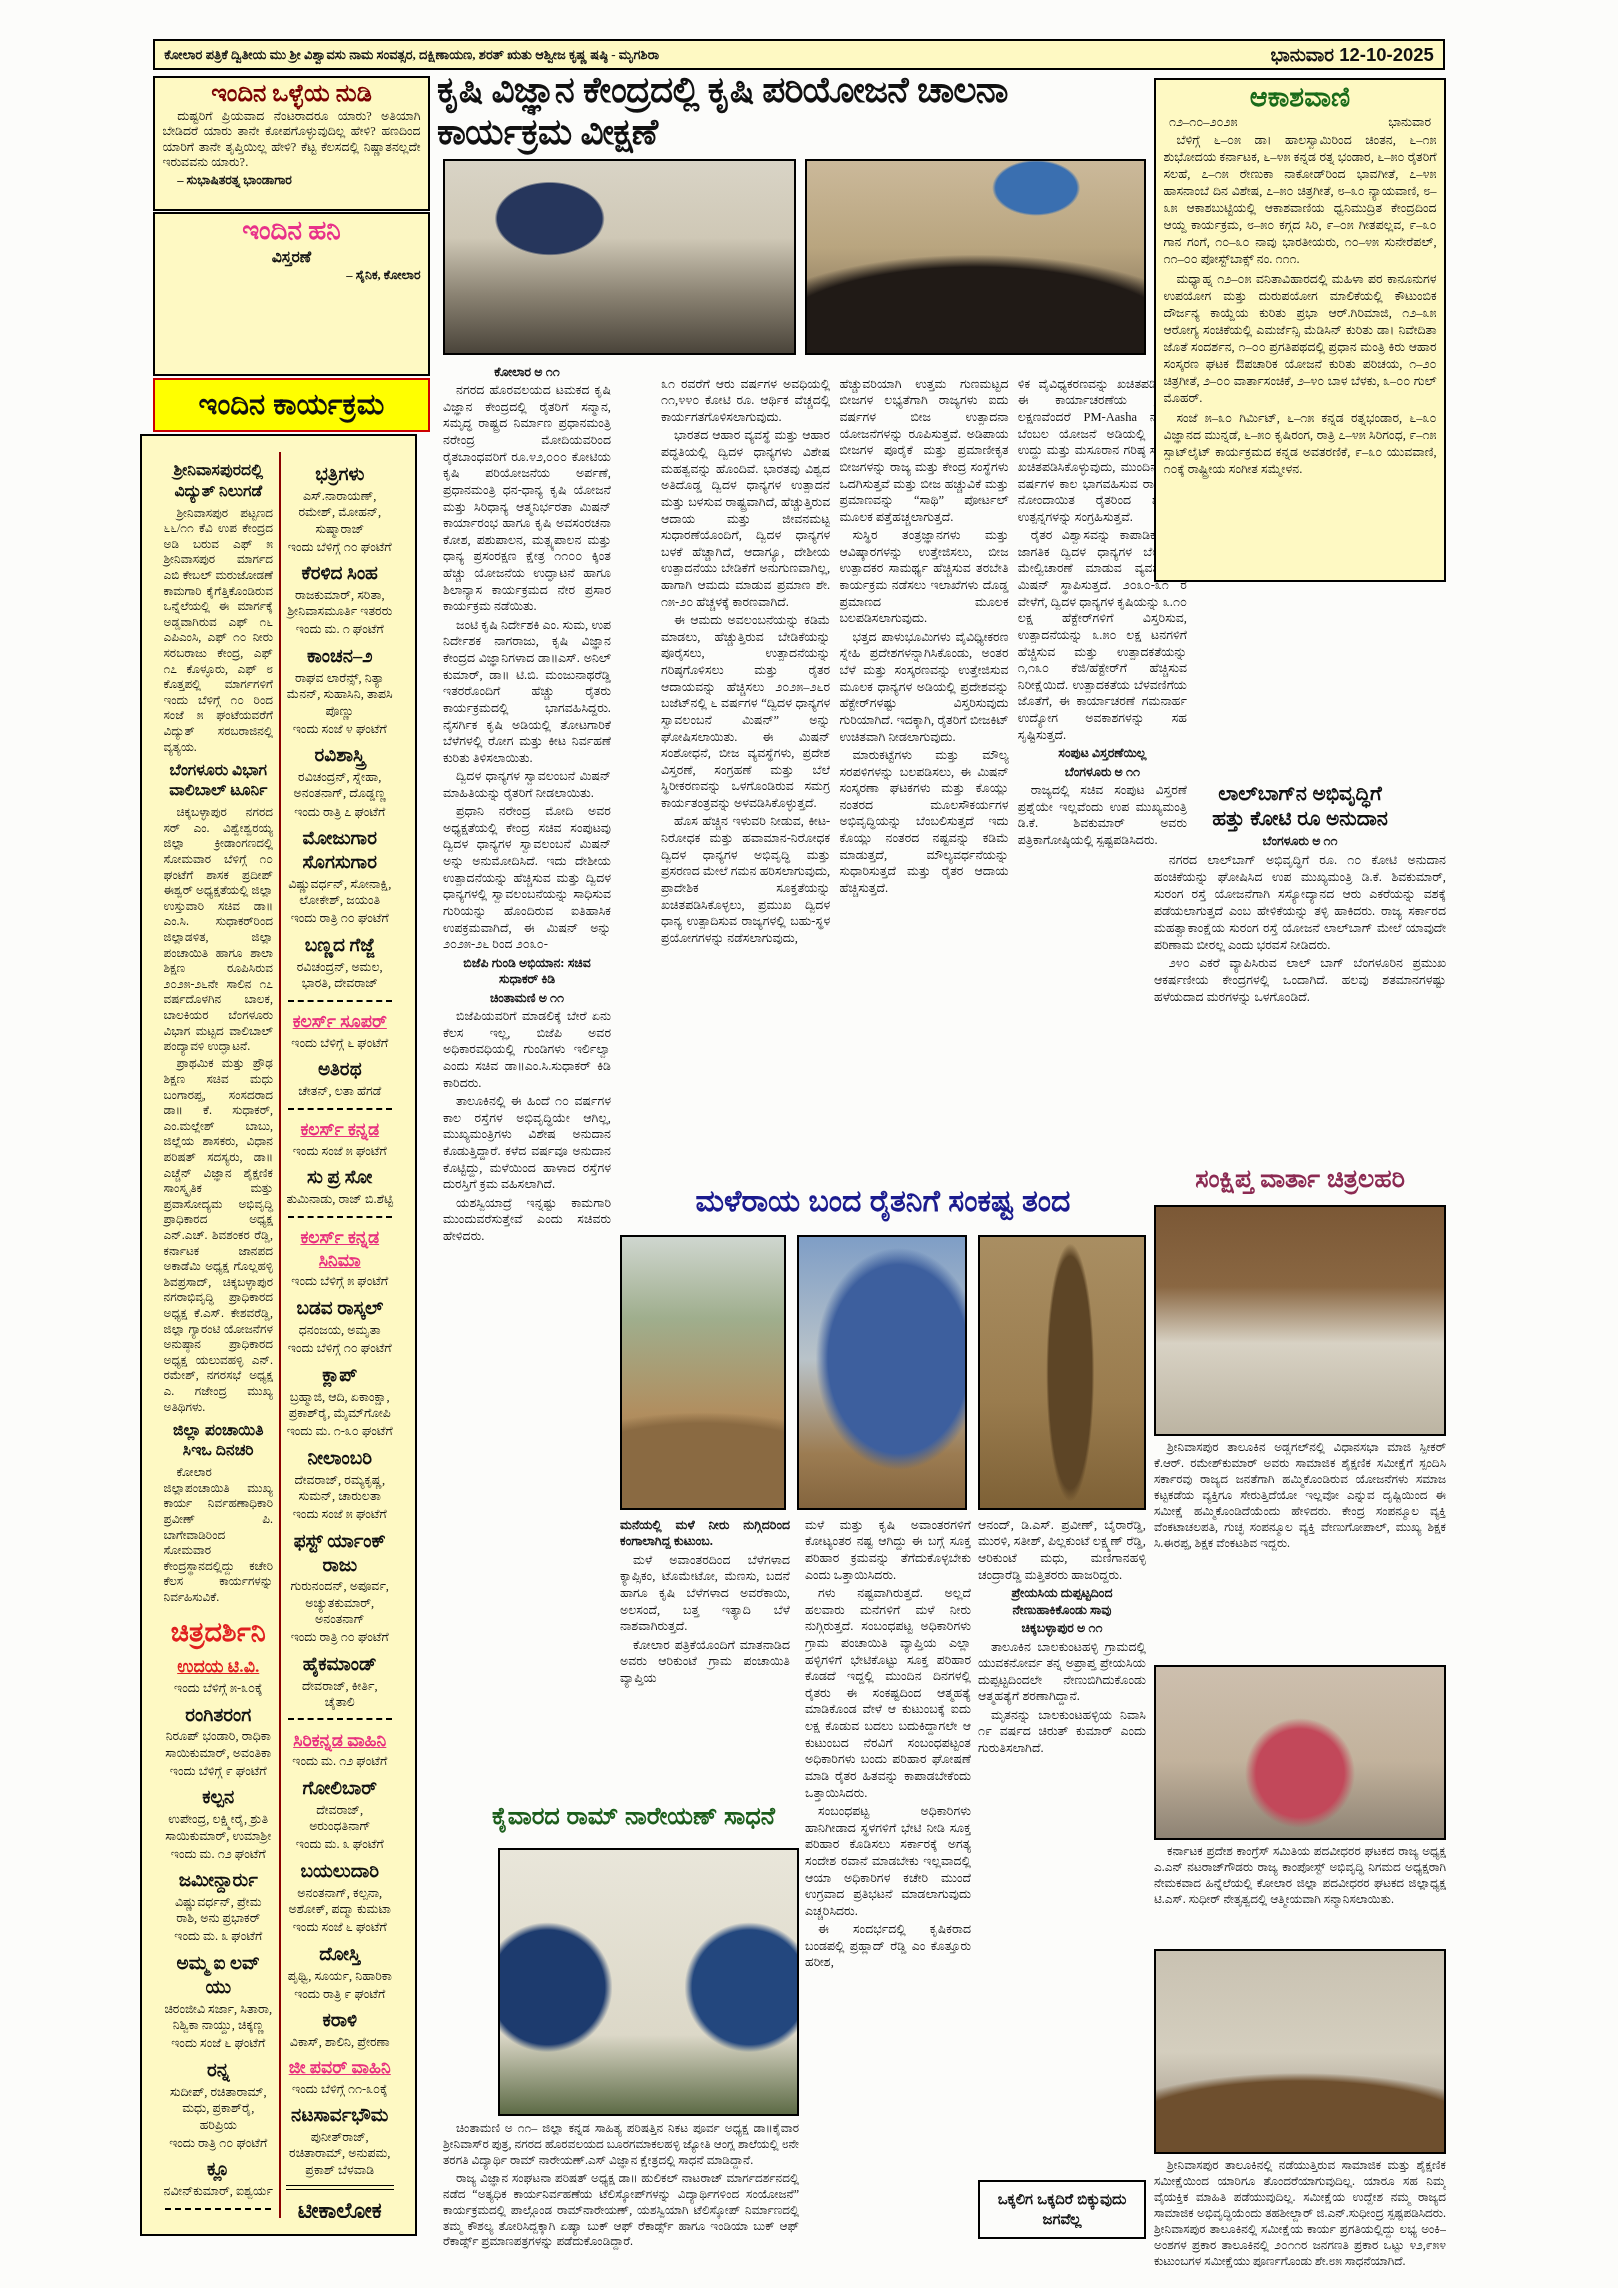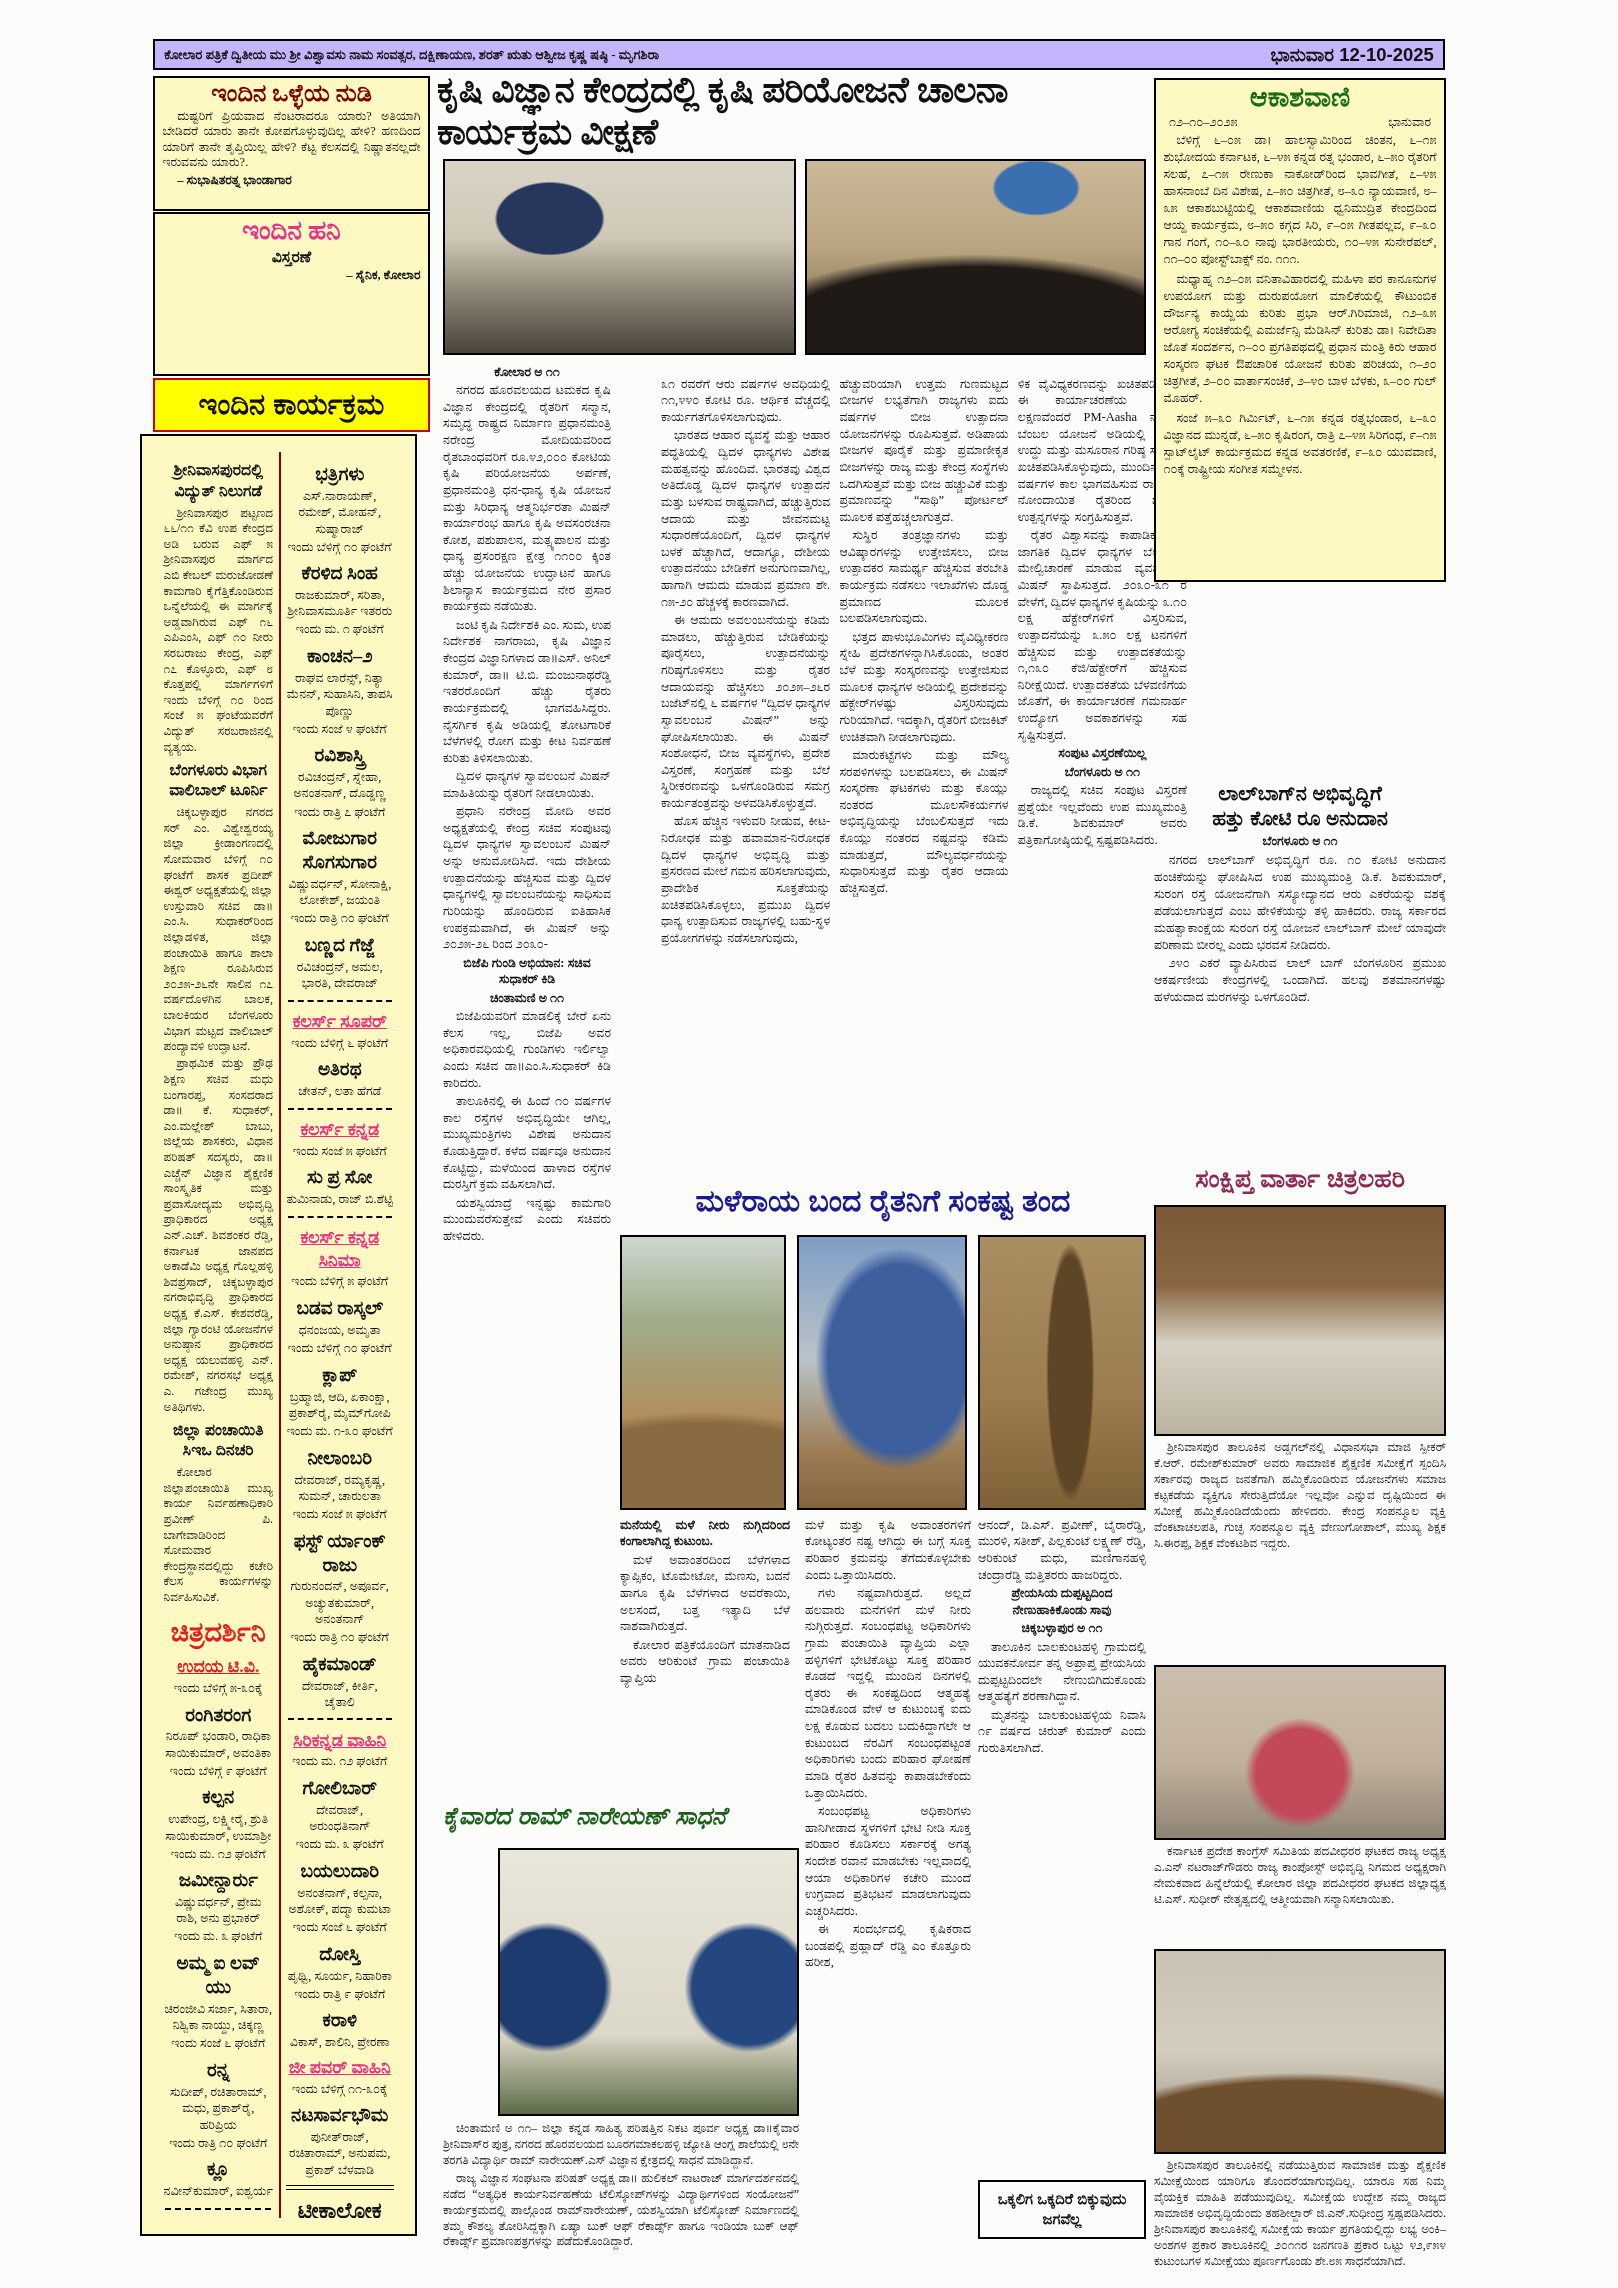--- a/index.html
+++ b/index.html
@@ -2,21 +2,21 @@
 <html style="font-size:14.8px"><head>
 <meta charset="utf-8">
 <style>
   html,body{margin:0;padding:0;}
   body{width:1619px;height:2289px;position:relative;background:#fcfcfa;
        font-family:"Liberation Serif",serif;color:#111;}
   .abs{position:absolute;box-sizing:border-box;}
   .bx{border:2.8px solid #000;background:#fef9c3;}
   
   .masthead{left:153px;top:39px;width:1292px;height:31px;border:2.8px double #000;
-            display:flex;align-items:center;justify-content:space-between;padding:0 9.2px;background:#c4b5fd;}
+            display:flex;align-items:center;justify-content:space-between;padding:0 9.2px;background:#fef9c3;}
   .masthead .mleft{font-weight:bold;font-size:13px;}
   .masthead .mdate{font-weight:bold;font-size:18.5px;font-family:"Liberation Sans",sans-serif;}
   
   .nudi{left:153px;top:76px;width:277px;height:135px;padding:1.8px 7.4px;overflow:hidden;}
   .nudi h2{margin:0;text-align:center;color:#7a0000;font-size:24px;font-weight:800;}
   .nudi p{margin:1.8px 0;font-size:12.5px;text-align:justify;text-indent:14.8px;line-height:1.25;}
   .sig{text-align:right;font-weight:bold;font-size:12px;margin:0;}
   .hani{left:153px;top:212px;width:277px;height:164px;padding:1.8px 7.4px;overflow:hidden;}
   .hani h2{margin:0;text-align:center;color:#e8318a;font-size:26px;font-weight:800;}
   .hani h3{margin:1.8px 0;text-align:center;font-size:15.7px;font-weight:bold;}
@@ -46,21 +46,21 @@
   .k-capb{font-weight:bold;text-align:justify;}
   
   .mainhead{left:437px;top:78px;width:709px;height:66px;display:flex;align-items:center;justify-content:center;}
   .mainhead span{font-size:36px;font-weight:900;font-family:"Liberation Sans",sans-serif;letter-spacing:-0.9px;}
   .photo{border:2.8px solid #000;}
   .cols{display:flex;gap:9.2px;}
   .ncol{flex:1;overflow:hidden;}
   .ncol > *{margin:1.8px 0;font-size:12.5px;line-height:1.33;}
   .rainhead{left:620px;top:1174px;width:526px;height:54px;display:flex;align-items:center;justify-content:center;}
   .rainhead span{font-size:30px;font-weight:900;color:#1b1b8e;font-family:"Liberation Sans",sans-serif;}
-  .greenhead{left:443px;top:1790px;width:356px;height:52px;display:flex;align-items:center;justify-content:flex-start;font-style:italic;}
+  .greenhead{left:419px;top:1790px;width:356px;height:52px;display:flex;align-items:center;justify-content:flex-end;}
   .greenhead span{font-size:24px;font-weight:900;color:#1c5e1c;font-family:"Liberation Sans",sans-serif;}
   .okka{left:978px;top:2180px;width:168px;height:59px;border:2.8px solid #000;display:flex;align-items:center;justify-content:center;text-align:center;}
   .okka span{font-weight:900;font-size:14.8px;line-height:1.3;font-family:"Liberation Sans",sans-serif;}
   
   .akash{left:1154px;top:78px;width:292px;height:504px;padding:1.8px 7.4px;overflow:hidden;}
   .akash h2{margin:0;text-align:center;color:#1a6b1a;font-size:27px;font-weight:900;}
   .akash p{margin:2.8px 0;font-size:12.5px;text-align:justify;line-height:1.36;}
   .akash .dline{display:flex;justify-content:space-between;font-size:12.5px;margin:1.8px 5.5px;}
   .lal{left:1154px;top:781px;width:292px;height:369px;overflow:hidden;}
   .lal h3{margin:0;text-align:center;font-size:20px;font-weight:900;line-height:1.25;font-family:"Liberation Sans",sans-serif;}

